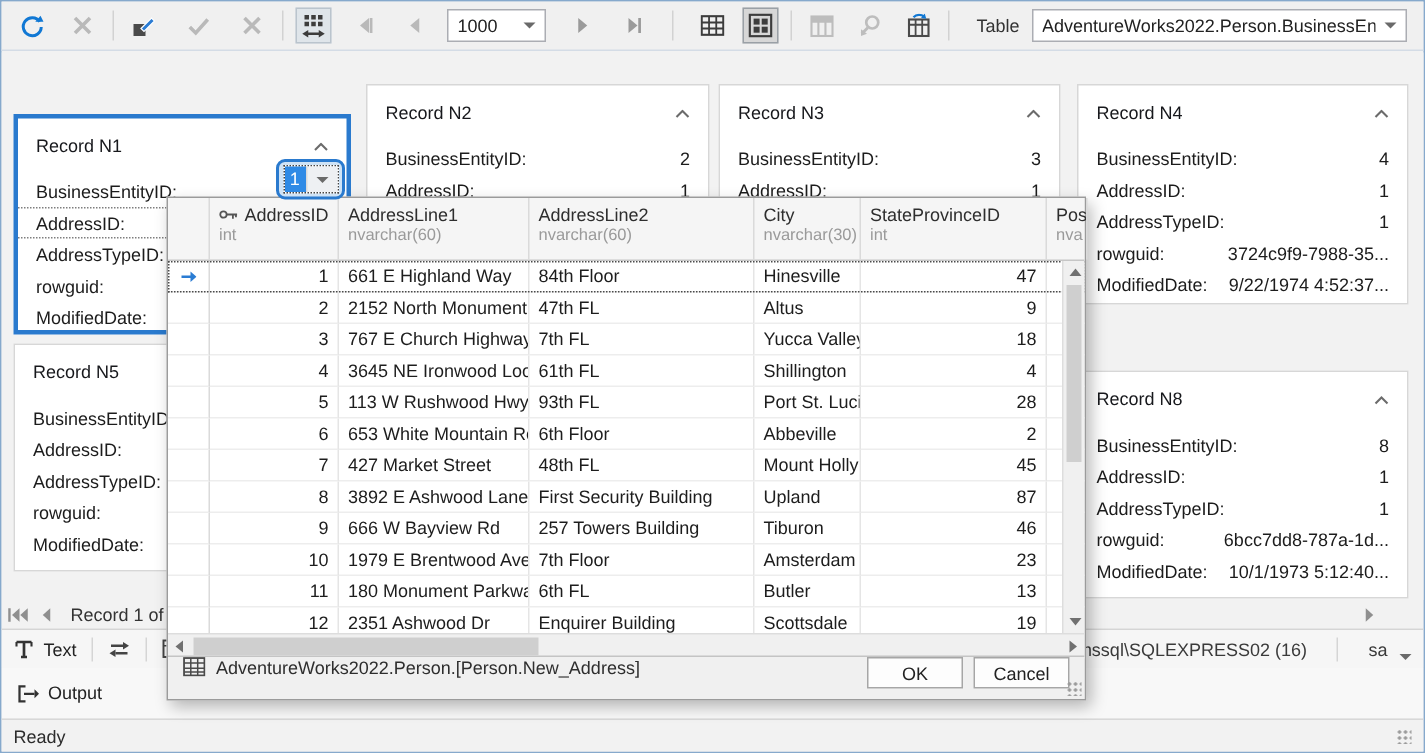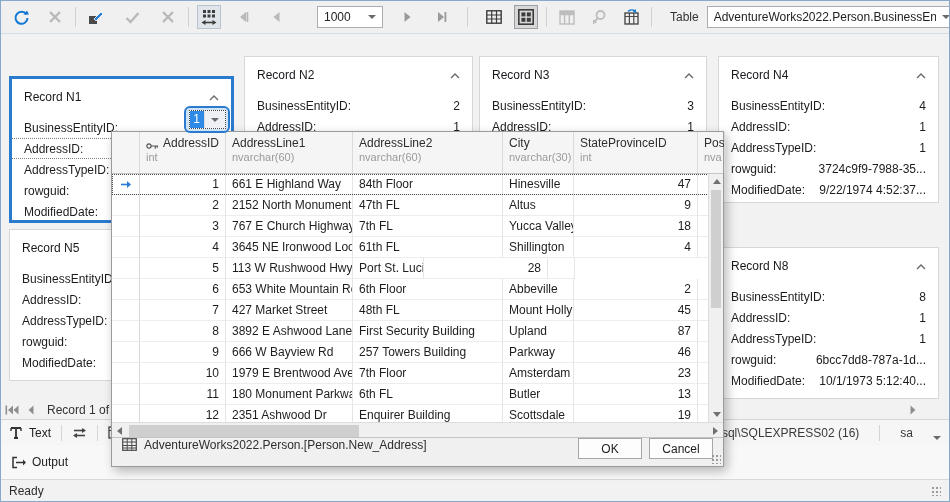--- a/index.html
+++ b/index.html
@@ -54,21 +54,21 @@
   .outrow{left:0;top:444px;width:100%;height:34px;background:#f8f8f8;z-index:2;
     display:flex;align-items:flex-start;padding:10px 0 0 10px;}
   .statusrow{left:0;top:478px;width:100%;height:23px;background:#f2f2f2;border-top:1px solid #d8d8d8;
     display:flex;align-items:center;padding:0 8px;z-index:2;color:#2c2c2c;}
   
   .popup{left:110px;top:130px;width:613px;height:336px;background:#fff;
     border:1px solid #9b9b9b;box-shadow:3px 4px 10px rgba(0,0,0,.28);z-index:10;}
   .lk-header{position:absolute;left:0;top:0;right:0;height:42px;background:#f5f5f5;
     border-bottom:1px solid #c6c6c6;display:flex;}
   .lk-hcell{flex:none;border-right:1px solid #dadada;padding:4px 6px 0 6px;overflow:hidden;}
-  .lk-hname{color:#2e2e2e;white-space:nowrap;display:flex;align-items:flex-end;gap:4px;}
+  .lk-hname{color:#2e2e2e;white-space:nowrap;display:flex;align-items:center;gap:4px;}
   .lk-htype{color:#9a9a9a;font-size:11px;white-space:nowrap;margin-top:1px;}
   .lk-body{position:absolute;left:0;top:42px;right:0;height:248px;overflow:hidden;}
   .lk-row{display:flex;height:21px;}
   .lk-cell{flex:none;border-right:1px solid #e5e5e5;border-bottom:1px solid #ededed;
     padding:0 6px;line-height:20px;white-space:nowrap;overflow:hidden;color:#1d1d1d;}
   .lk-cell.r{text-align:right;}
   .lk-sel{flex:none;width:28px;border-right:1px solid #dadada;border-bottom:1px solid #ededed;
     display:flex;align-items:center;justify-content:center;}
   .lk-row.focused{outline:1px dotted #4a4a4a;outline-offset:-1px;}
   .vsb{position:absolute;right:0;top:42px;width:15px;height:248px;background:#f0f0f0;border-left:1px solid #ddd;}
@@ -142,21 +142,21 @@
       <svg width="12" height="12" viewBox="0 0 12 12">
           <polygon points="9,1 3,6 9,11" fill="#b9b9b9"></polygon>
           <rect x="9.5" y="1" width="1.8" height="10" fill="#b9b9b9"></rect>
         </svg>
     </div>
     <div class="tbi" style="margin-left:10px">
       <svg width="12" height="12" viewBox="0 0 12 12">
           <polygon points="8.5,1 2.5,6 8.5,11" fill="#b9b9b9"></polygon>
         </svg>
     </div>
-    <div class="tb-combo" style="width:66px;margin-left:28px">
+    <div class="tb-combo" style="width:66px;margin-left:9px">
       <span>1000</span>
       <span class="caret"></span>
     </div>
     <div class="tbi" style="margin-left:12px">
       <svg width="12" height="12" viewBox="0 0 12 12">
           <polygon points="3.5,1 9.5,6 3.5,11" fill="#9a9a9a"></polygon>
         </svg>
     </div>
     <div class="tbi" style="margin-left:10px">
       <svg width="12" height="12" viewBox="0 0 12 12">
@@ -445,21 +445,21 @@
     <div class="tabsep"></div>
     <div style="display:flex">
       <svg width="14" height="13" viewBox="0 0 14 13">
           <rect x="1" y="1" width="12" height="11" fill="none" stroke="#444" stroke-width="1.3"></rect>
           <path d="M1 4.5 H13 M7 4.5 V12" stroke="#444" stroke-width="1.1"></path>
         </svg>
     </div>
     <div class="conn">
       <span>demo-mssql\SQLEXPRESS02 (16)</span>
       <span class="tabsep"></span>
-      <span style="display:flex;align-items:flex-end;gap:20px">
+      <span style="display:flex;align-items:flex-end;gap:8px">
         <span>sa</span>
         <span class="caret" style="margin:0"></span>
       </span>
     </div>
   </div>
 
   <div class="abs outrow">
     <div class="doctab">
       <svg width="15" height="13" viewBox="0 0 15 13">
           <path d="M6 1.5 H2 V11.5 H6" fill="none" stroke="#333" stroke-width="1.5"></path>
@@ -558,20 +558,21 @@
           <div class="lk-cell" style="width:127px">3645 NE Ironwood Loop</div>
           <div class="lk-cell" style="width:150px">61th FL</div>
           <div class="lk-cell" style="width:71px">Shillington</div>
           <div class="lk-cell r" style="width:124px">4</div>
           <div class="lk-cell" style="width:27px"></div>
         </div>
         <div class="lk-row">
           <div class="lk-sel"></div>
           <div class="lk-cell r" style="width:86px">5</div>
           <div class="lk-cell" style="width:127px">113 W Rushwood Hwy</div>
+          <div class="lk-cell" style="width:150px">93th FL</div>
           <div class="lk-cell" style="width:71px">Port St. Lucie</div>
           <div class="lk-cell r" style="width:124px">28</div>
           <div class="lk-cell" style="width:27px"></div>
         </div>
         <div class="lk-row">
           <div class="lk-sel"></div>
           <div class="lk-cell r" style="width:86px">6</div>
           <div class="lk-cell" style="width:127px">653 White Mountain Road</div>
           <div class="lk-cell" style="width:150px">6th Floor</div>
           <div class="lk-cell" style="width:71px">Abbeville</div>
@@ -594,21 +595,21 @@
           <div class="lk-cell" style="width:150px">First Security Building</div>
           <div class="lk-cell" style="width:71px">Upland</div>
           <div class="lk-cell r" style="width:124px">87</div>
           <div class="lk-cell" style="width:27px"></div>
         </div>
         <div class="lk-row">
           <div class="lk-sel"></div>
           <div class="lk-cell r" style="width:86px">9</div>
           <div class="lk-cell" style="width:127px">666 W Bayview Rd</div>
           <div class="lk-cell" style="width:150px">257 Towers Building</div>
-          <div class="lk-cell" style="width:71px">Parkway</div>
+          <div class="lk-cell" style="width:71px">Tiburon</div>
           <div class="lk-cell r" style="width:124px">46</div>
           <div class="lk-cell" style="width:27px"></div>
         </div>
         <div class="lk-row">
           <div class="lk-sel"></div>
           <div class="lk-cell r" style="width:86px">10</div>
           <div class="lk-cell" style="width:127px">1979 E Brentwood Ave</div>
           <div class="lk-cell" style="width:150px">7th Floor</div>
           <div class="lk-cell" style="width:71px">Amsterdam</div>
           <div class="lk-cell r" style="width:124px">23</div>

